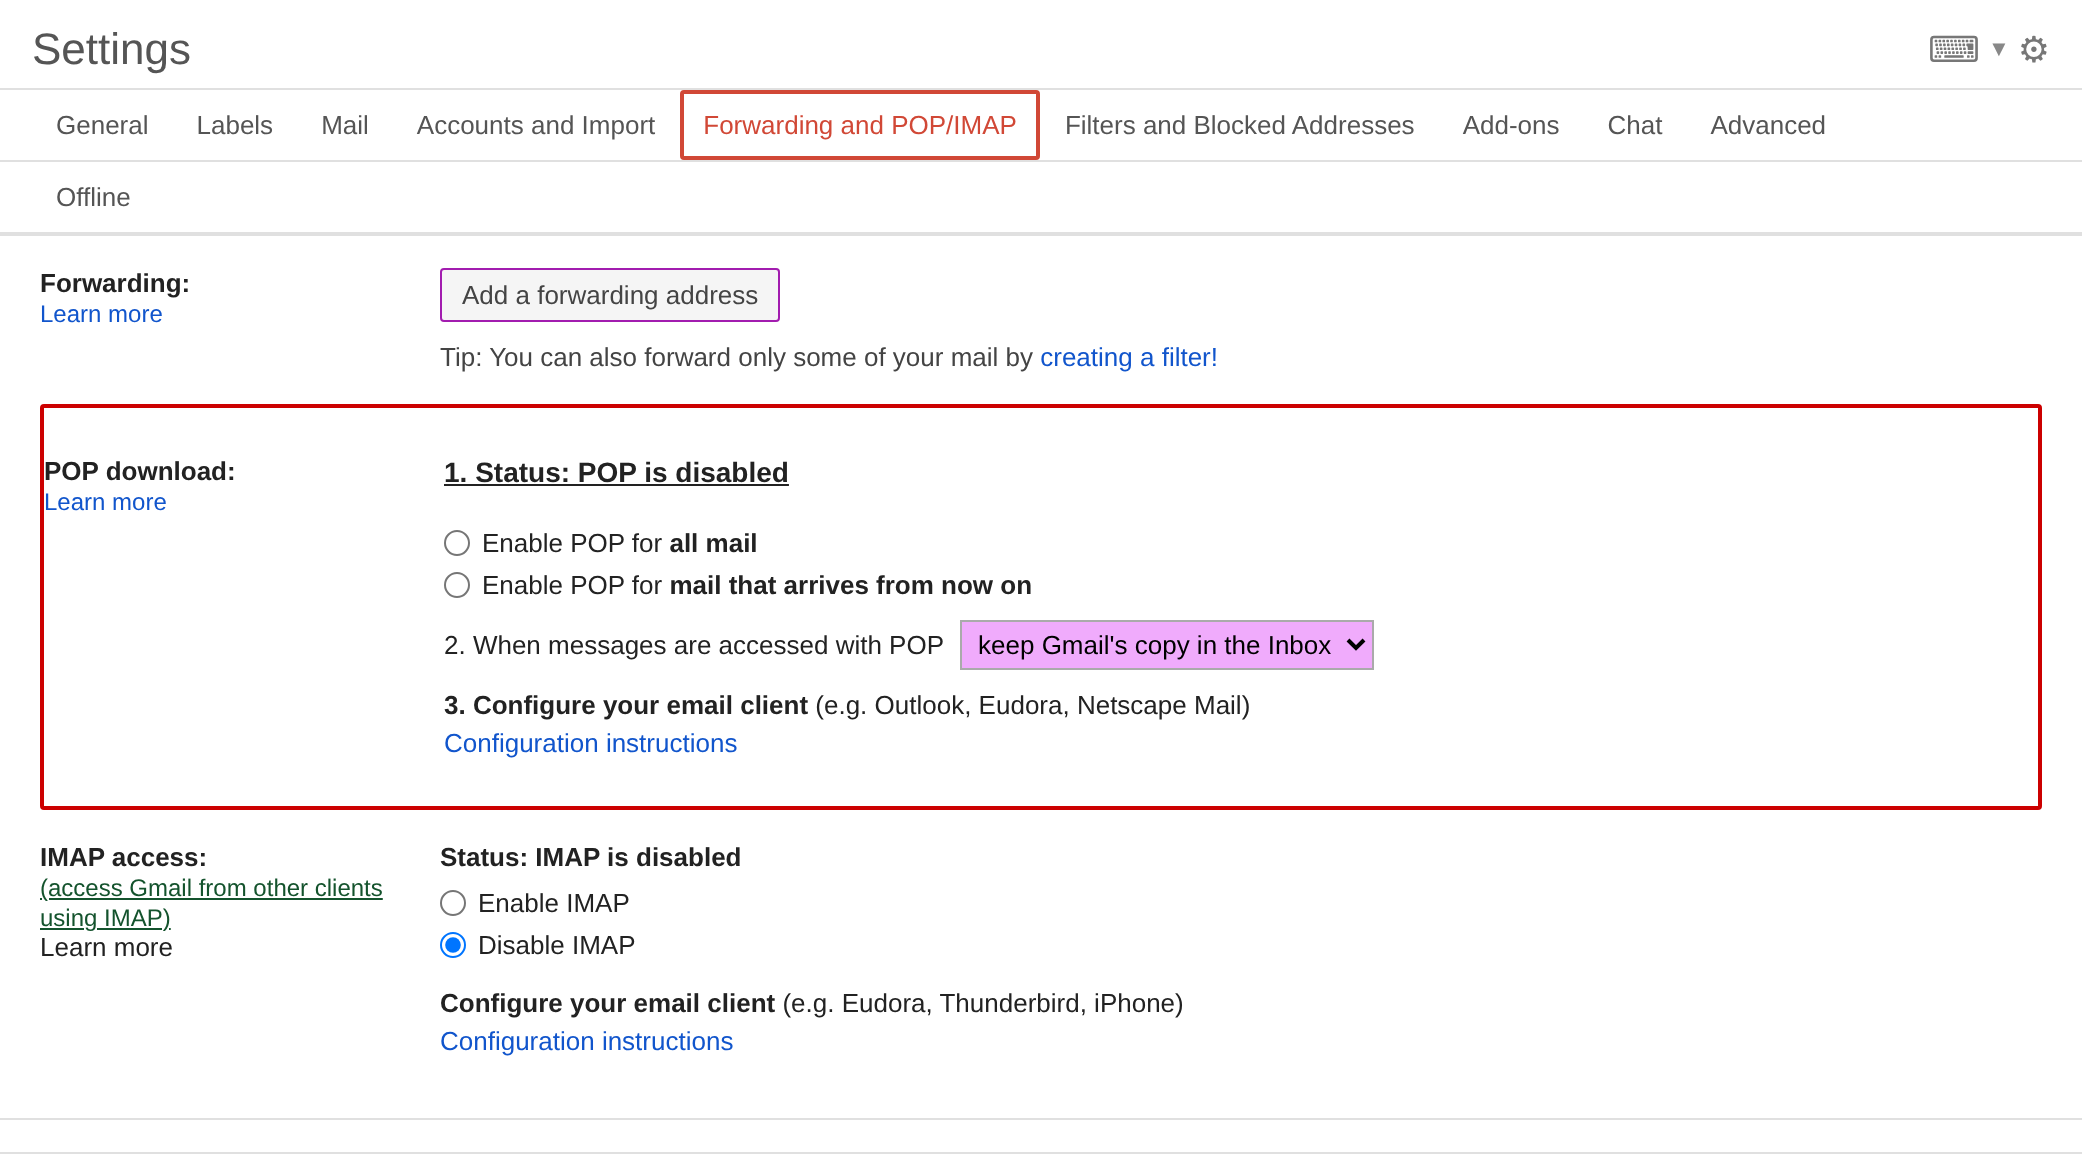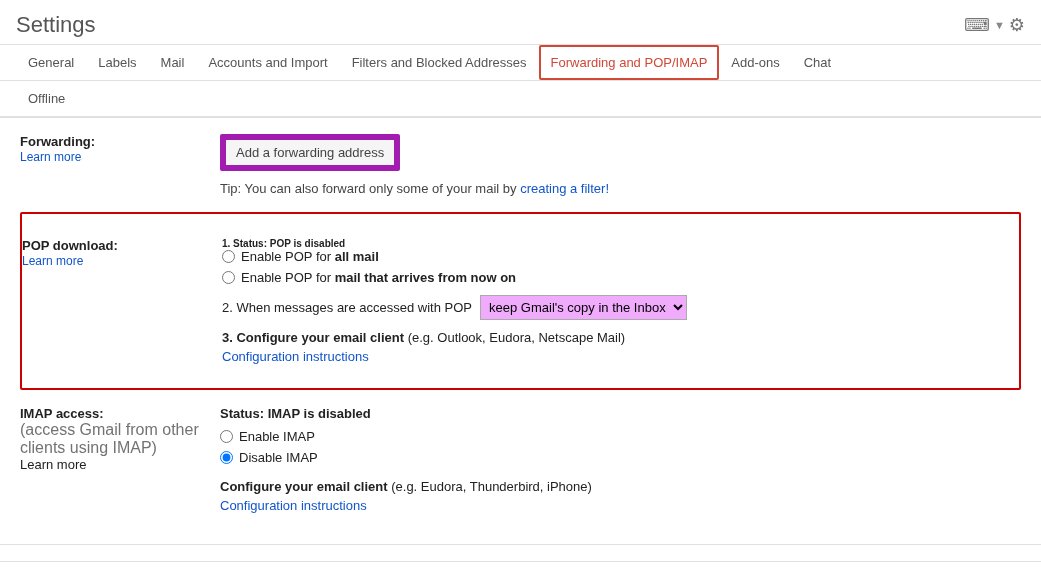--- a/index.html
+++ b/index.html
@@ -83,21 +83,21 @@
       color: #1155cc;
       cursor: pointer;
       text-decoration: none;
       font-size: 12px;
     }
     .section-content {
       flex: 1;
     }
     .forwarding-btn {
       padding: 5px 10px;
-      border: 6px solid #a21caf;
+      border: 1px solid #a21caf;
       background: #f5f5f5;
       border-radius: 2px;
       cursor: pointer;
       font-size: 13px;
       color: #444;
     }
     .tip-text {
       margin-top: 10px;
       font-size: 13px;
       color: #444;
@@ -111,22 +111,23 @@
     .pop-label-wrap {
       padding: 12px 0 12px 16px;
       width: 200px;
       min-width: 200px;
     }
     .pop-content-wrap {
       flex: 1;
       padding: 12px 12px 12px 0;
     }
     .status-text {
-      font-size: 10px;
-      margin-bottom: 0;
+      font-size: 14px;
+      margin-bottom: 20px;
+      text-decoration: underline;
     }
     .radio-row {
       display: flex;
       align-items: center;
       margin-bottom: 6px;
       font-size: 13px;
     }
     .radio-row input[type=radio] {
       margin-right: 6px;
       cursor: pointer;
@@ -160,22 +161,23 @@
     .imap-section {
       display: flex;
       margin-bottom: 11px;
     }
     .imap-label {
       width: 200px;
       min-width: 200px;
       font-size: 13px;
     }
     .imap-label .sub-text {
-      color: #737373;
-      font-size: 16px;
+      color: #14532d;
+      font-size: 12px;
+      text-decoration: underline;
     }
     .imap-content {
       flex: 1;
     }
     .imap-status {
       font-weight: bold;
       font-size: 13px;
       margin-bottom: 8px;
     }
     .footer-bar {
@@ -208,24 +210,25 @@
     <span style="font-size:11px;color:#888;">▼</span>
     <span class="gear-icon" title="Settings">⚙</span>
   </div>
 </div>
 
 <div class="nav-row1">
   <a class="nav-tab">General</a>
   <a class="nav-tab">Labels</a>
   <a class="nav-tab">Mail</a>
   <a class="nav-tab">Accounts and Import</a>
+  <a class="nav-tab active">Forwarding and POP/IMAP</a>
   <a class="nav-tab">Filters and Blocked Addresses</a>
-  <a class="nav-tab active">Forwarding and POP/IMAP</a>
   <a class="nav-tab">Add-ons</a>
   <a class="nav-tab">Chat</a>
+  <a class="nav-tab">Advanced</a>
 </div>
 
 <div class="nav-row2">
   <a class="nav-tab">Offline</a>
 </div>
 
 <div class="content">
 
   <div class="section">
     <div class="section-label">

